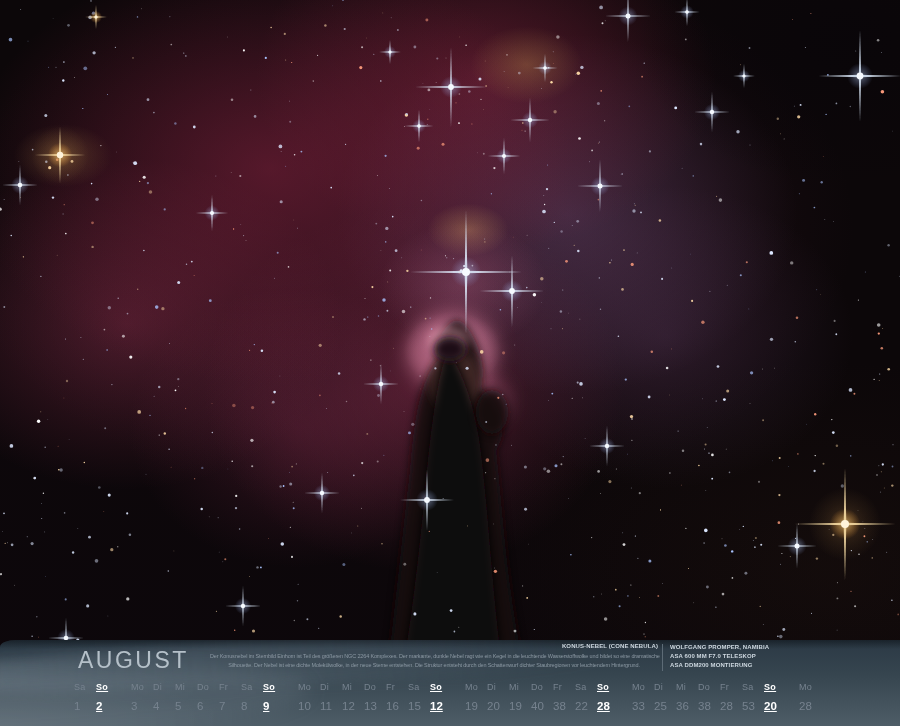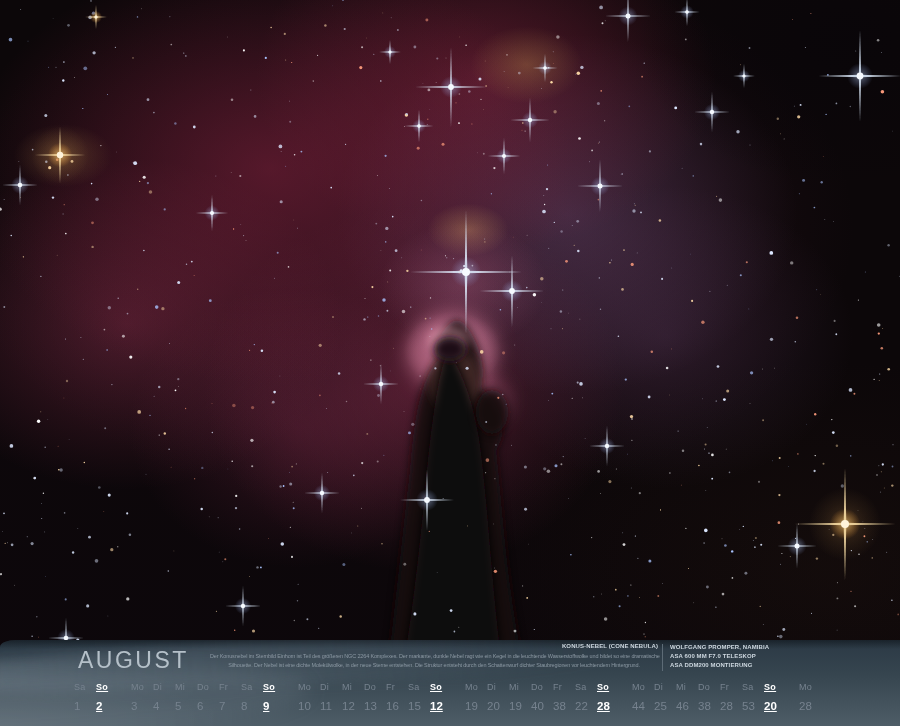--- a/index.html
+++ b/index.html
@@ -1007,29 +1007,29 @@
             <div class="cal-date">22</div>
           </div>
           <div class="cal-cell sunday">
             <div class="cal-day">So</div>
             <div class="cal-date">28</div>
           </div>
         </div>
         <div class="cal-group">
           <div class="cal-cell">
             <div class="cal-day">Mo</div>
-            <div class="cal-date">44</div>
+            <div class="cal-date">33</div>
           </div>
           <div class="cal-cell">
             <div class="cal-day">Di</div>
             <div class="cal-date">25</div>
           </div>
           <div class="cal-cell">
             <div class="cal-day">Mi</div>
-            <div class="cal-date">46</div>
+            <div class="cal-date">36</div>
           </div>
           <div class="cal-cell">
             <div class="cal-day">Do</div>
             <div class="cal-date">38</div>
           </div>
           <div class="cal-cell">
             <div class="cal-day">Fr</div>
             <div class="cal-date">28</div>
           </div>
           <div class="cal-cell">

